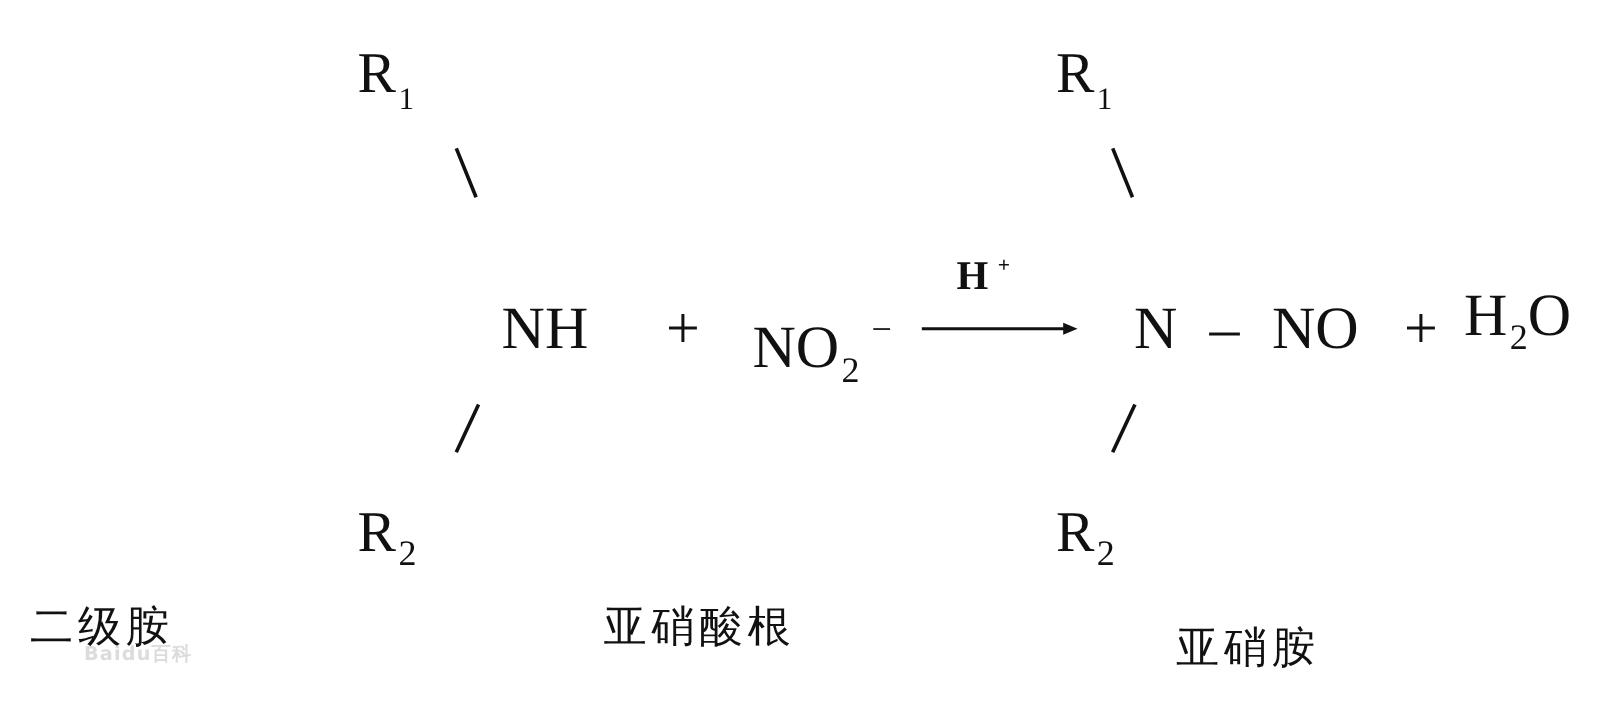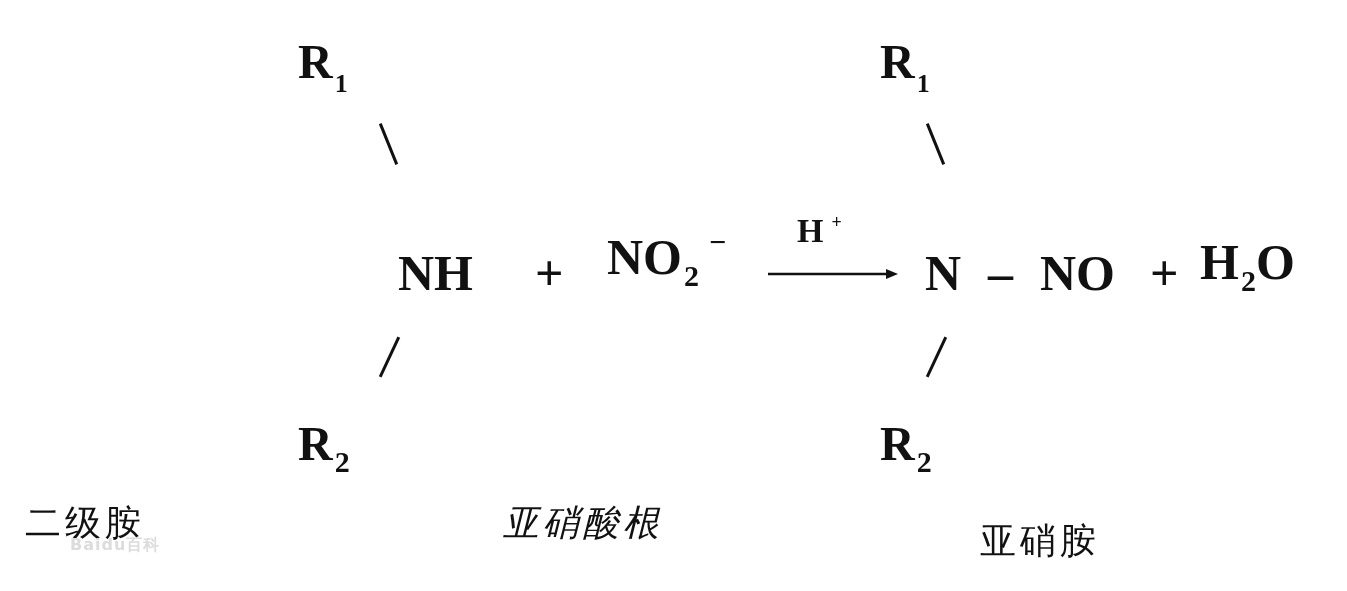--- a/index.html
+++ b/index.html
@@ -1,19 +1,19 @@
 <!DOCTYPE html>
 <html><head>
 <meta charset="utf-8">
 <style>
   html, body { margin:0; padding:0; background:#ffffff; }
   body { width:1347px; height:591px; position:relative; overflow:hidden;
          font-family:"Liberation Serif","DejaVu Serif",serif; color:#111; }
-  .t { position:absolute; white-space:nowrap; font-weight:bold; line-height:1; }
-  .big { font-size:50px; }
+  .t { position:absolute; white-space:nowrap; font-weight:normal; line-height:1; }
+  .big { font-size:50px;margin-left:20px; }
   .sub { font-size:30px; position:relative; top:12px; margin-left:2px; }
   .sup { font-size:30px; position:relative; top:-22px; margin-left:10px; }
   .r { font-size:48px; }
   .bond { position:absolute; width:3px; height:44px; background:#111; }
   .bond.bs { transform:rotate(-22deg); }
   .bond.fs { transform:rotate(25deg); }
   .cn { position:absolute; font-family:"DejaVu Sans",sans-serif; font-size:36px; font-weight:normal; letter-spacing:4px; line-height:1; }
   .arrow { position:absolute; left:768px; top:268px; width:130px; height:12px; }
   .harrowlbl { position:absolute; left:797px; top:212px; font-size:34px; font-weight:bold; }
   .wm { position:absolute; left:70px; top:535px; font-family:"DejaVu Sans",sans-serif; font-size:16px; color:#dcdcdc; font-weight:bold; letter-spacing:1px; }
@@ -22,36 +22,36 @@
 <body>
 
 <div class="t r" style="left:298px;top:38px;"><span>R</span><span class="sub" style="top:14px;font-size:26px;">1</span></div>
 <div class="bond bs" style="left:387px;top:122px;"></div>
 <div class="t big" style="left:398px;top:248px;">NH</div>
 <div class="bond fs" style="left:388px;top:335px;"></div>
 <div class="t r" style="left:298px;top:420px;"><span>R</span><span class="sub">2</span></div>
 
 <div class="t big" style="left:535px;top:248px;">+</div>
 
-<div class="t big" style="left:607px;top:232px;text-align:right;"><span>NO</span><span class="sub">2</span><span class="sup">−</span></div>
+<div class="t big" style="left:607px;top:264px;text-align:right;"><span>NO</span><span class="sub">2</span><span class="sup">−</span></div>
 
 <div class="harrowlbl"><span>H</span><span style="font-size:18px;position:relative;top:-14px;margin-left:8px;">+</span></div>
 <svg class="arrow" viewBox="0 0 130 12">
   <line x1="0" y1="6" x2="122" y2="6" stroke="#111" stroke-width="2.5"></line>
   <polygon points="118,1 130,6 118,11" fill="#111"></polygon>
 </svg>
 
 <div class="t r" style="left:880px;top:38px;"><span>R</span><span class="sub" style="top:14px;font-size:26px;">1</span></div>
 <div class="bond bs" style="left:934px;top:122px;"></div>
 <div class="t big" style="left:925px;top:248px;">N</div>
 <div class="t big" style="left:988px;top:248px;">–</div>
 <div class="t big" style="left:1040px;top:248px;">NO</div>
 <div class="bond fs" style="left:935px;top:335px;"></div>
 <div class="t r" style="left:880px;top:420px;"><span>R</span><span class="sub">2</span></div>
 
 <div class="t big" style="left:1150px;top:248px;">+</div>
 <div class="t big" style="left:1200px;top:237px;"><span>H</span><span class="sub">2</span><span>O</span></div>
 
 <div class="cn" style="left:25px;top:505px;">二级胺</div>
-<div class="cn" style="left:503px;top:505px;font-style:italic;">亚硝酸根</div>
+<div class="cn" style="left:503px;top:505px;">亚硝酸根</div>
 <div class="cn" style="left:980px;top:523px;">亚硝胺</div>
 
 <div class="wm">Baidu百科</div>
 
 </body></html>

